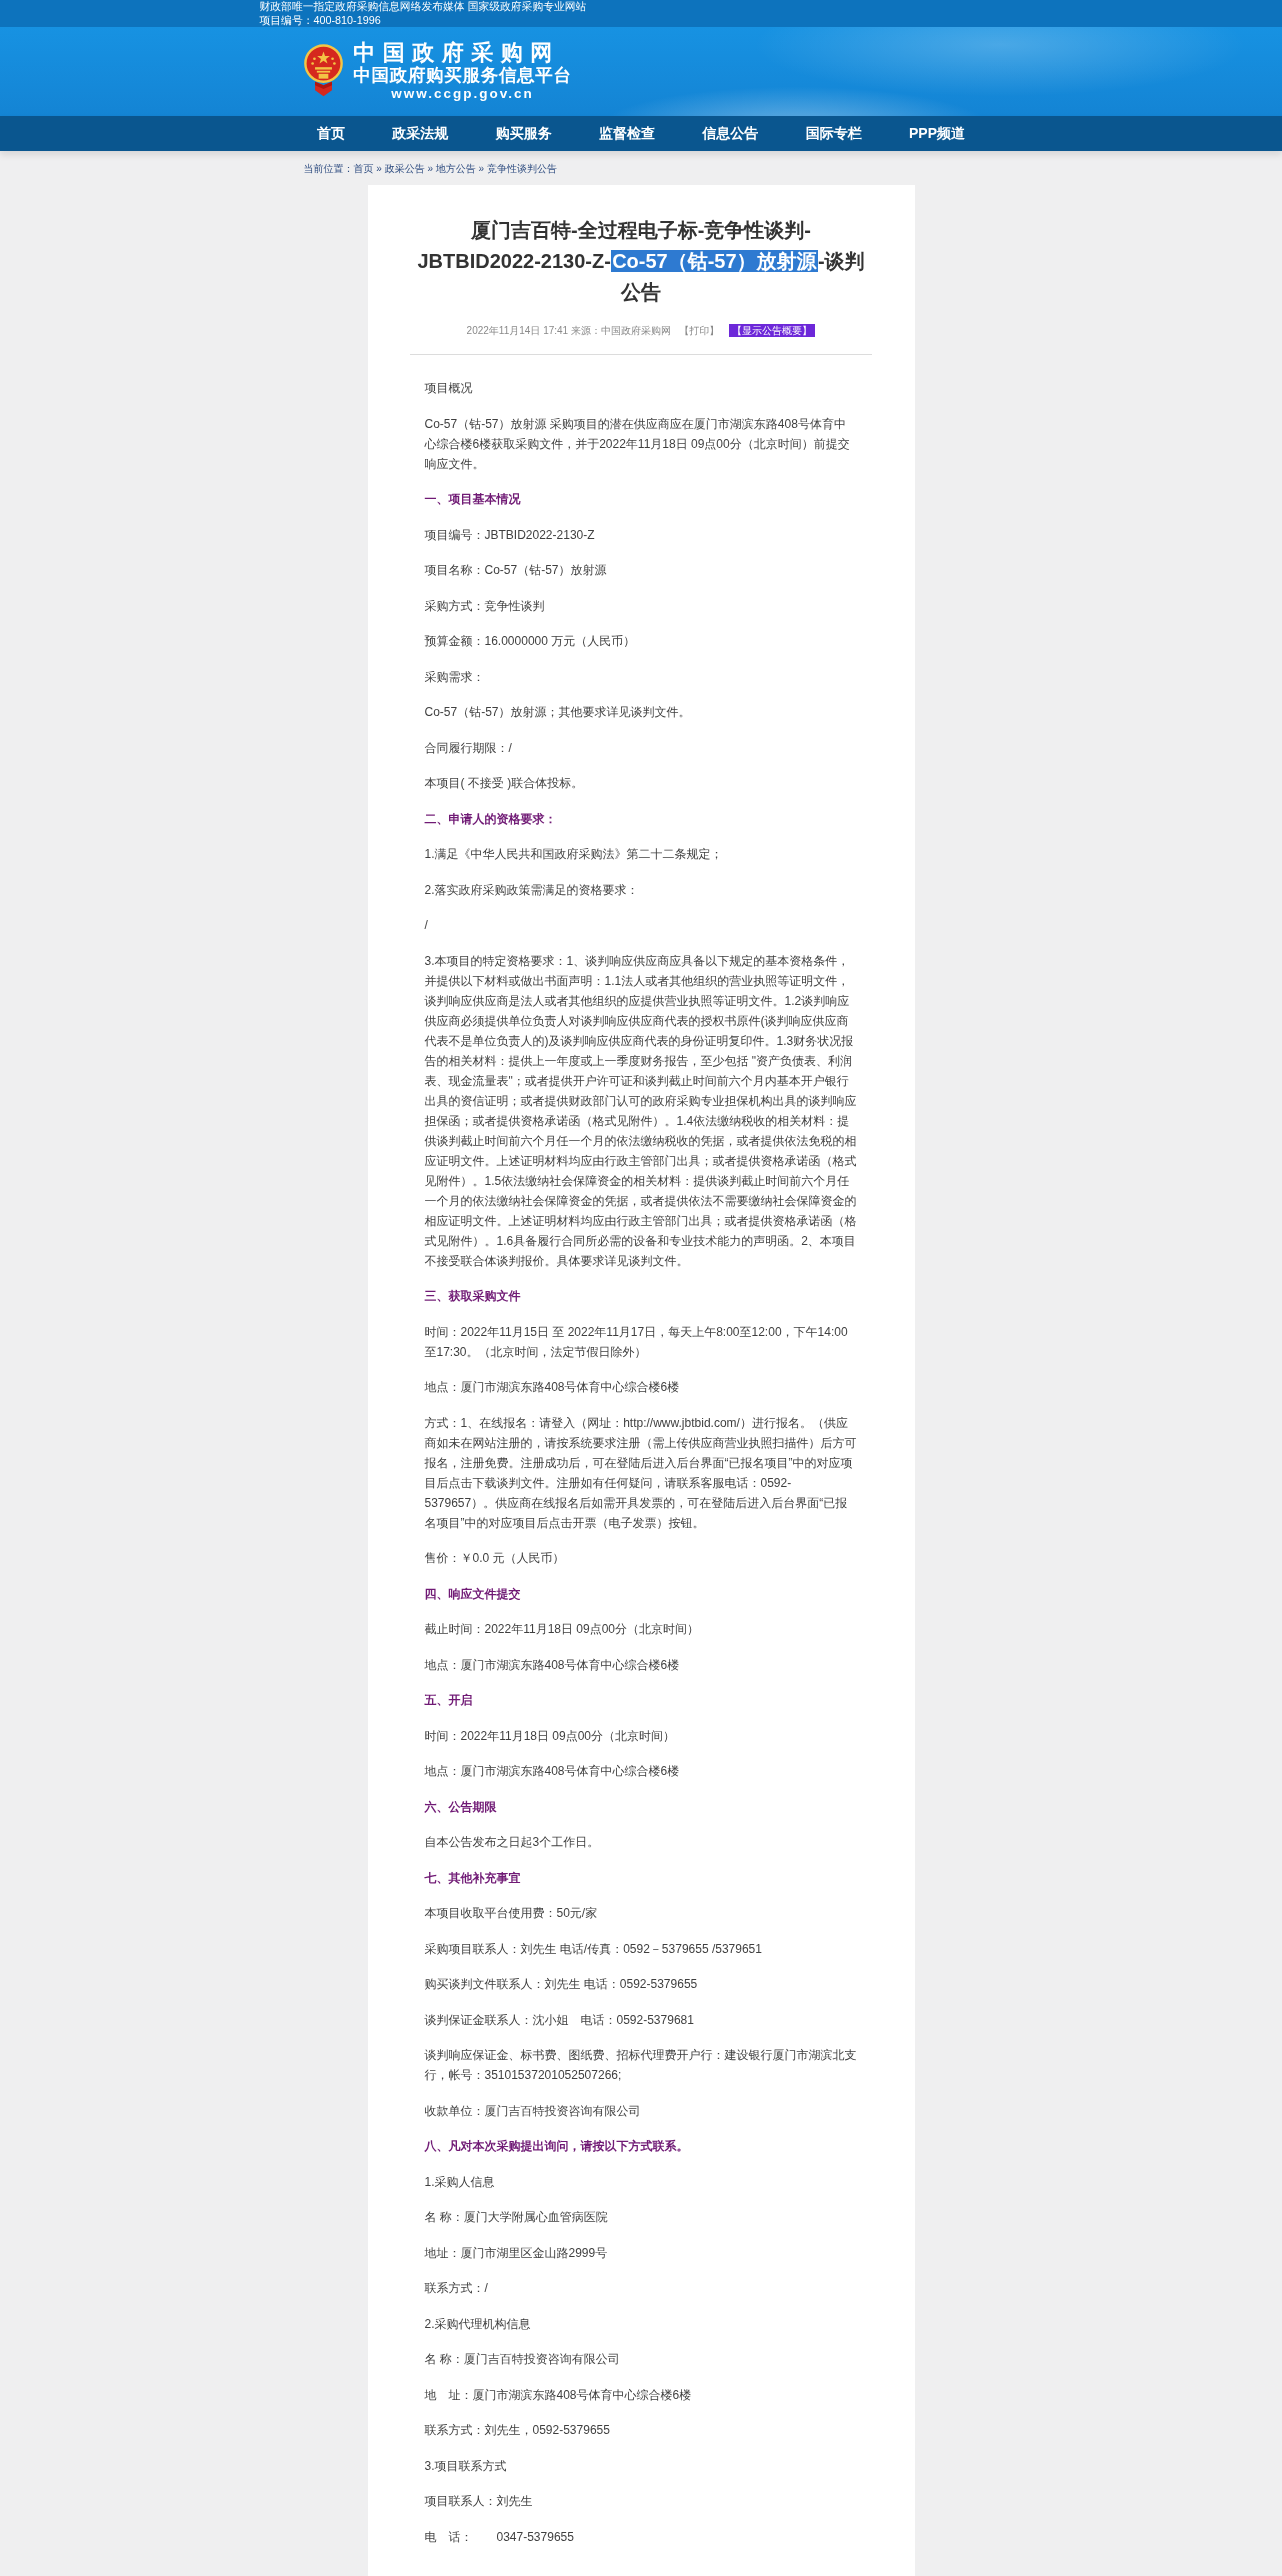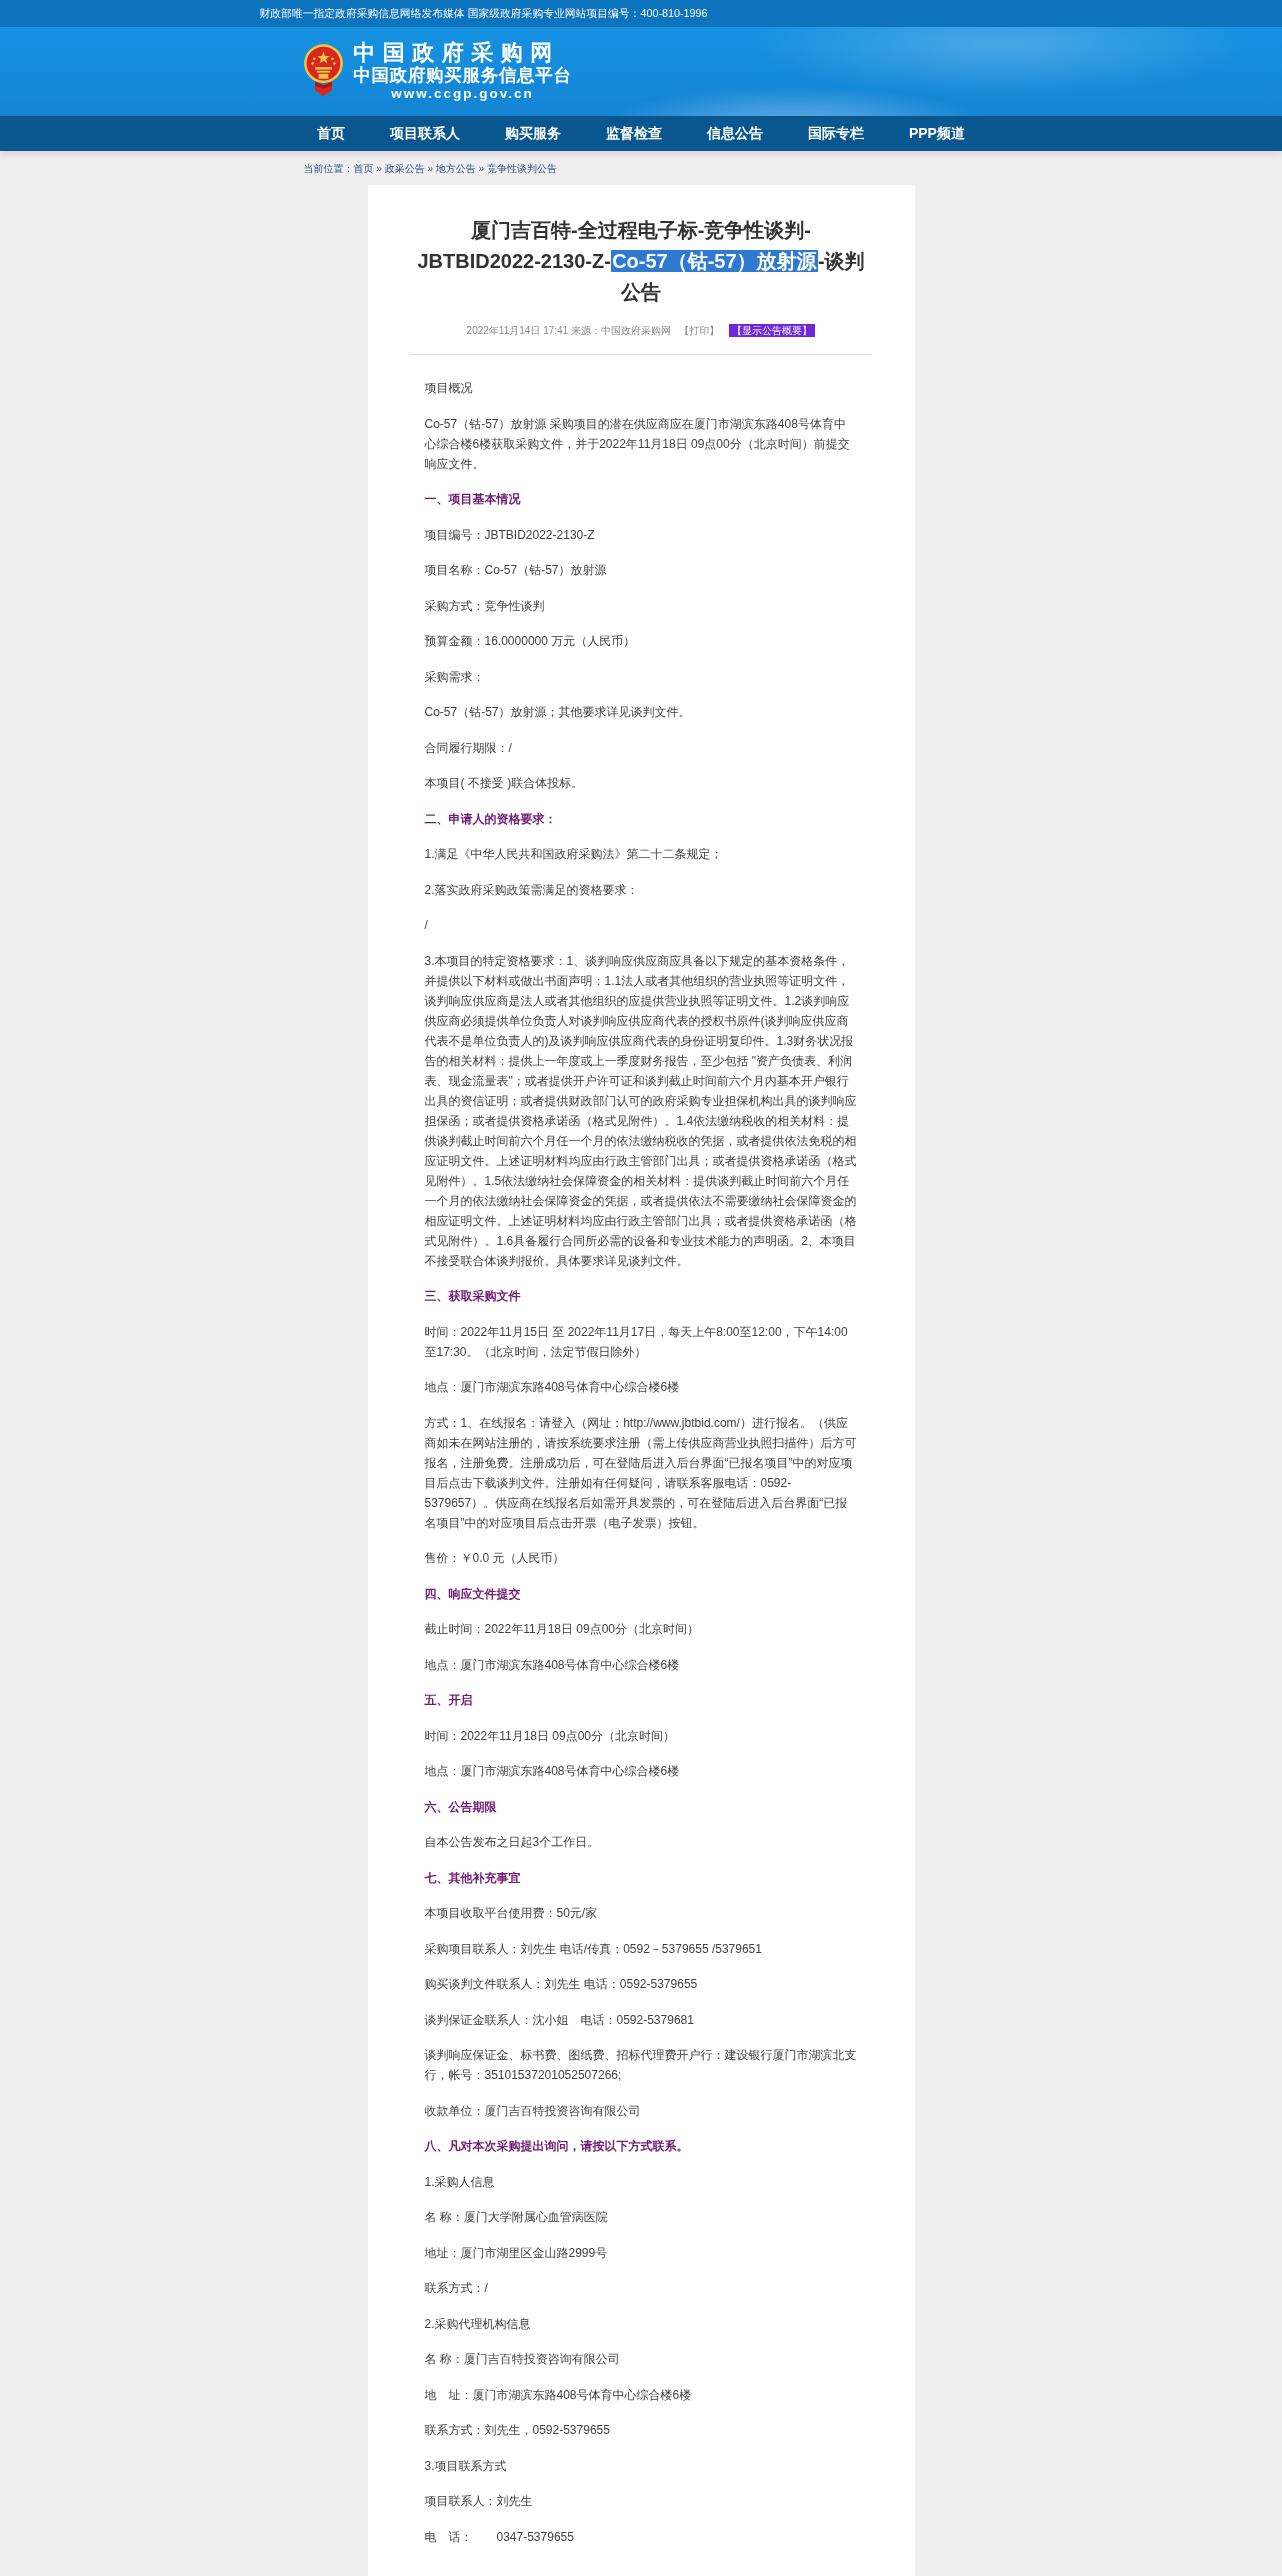--- a/index.html
+++ b/index.html
@@ -2,21 +2,21 @@
 <html style="font-size:10.8px"><head>
 <meta charset="utf-8">
 <style>
   * { box-sizing: border-box; }
   html, body { margin: 0; padding: 0; background: #efeff0;
     font-family: "Liberation Sans", "DejaVu Sans", sans-serif; }
 
   
   .topbar { background: #0d73bd; height: 27px; display: flex; align-items: center; }
   .topbar-inner { width: 763px; margin: 0 auto; display: flex;
-    justify-content: flex-start; color: #fff; font-size: 10.8px; }
+    justify-content: flex-start; color: #fff; font-size: 10.8px; flex-direction: column; }
 
   
   .banner { height: 89px;
     background:
       radial-gradient(ellipse 283px 61px at 62% 115%, rgba(255,255,255,.38), rgba(255,255,255,0) 70%),
       radial-gradient(ellipse 351px 74px at 78% 20%, rgba(255,255,255,.22), rgba(255,255,255,0) 70%),
       linear-gradient(180deg, #1792e2 0%, #1484d4 100%);
     display: flex; align-items: center; }
   .banner-inner { width: 675px; margin: 0 auto; display: flex; align-items: center; }
   .emblem { width: 39px; height: 58px; margin-right: 10.8px; flex: 0 0 auto; }
@@ -87,21 +87,21 @@
       <div class="site-name">中 国 政 府 采 购 网</div>
       <div class="site-sub">中国政府购买服务信息平台</div>
       <div class="site-url">www.ccgp.gov.cn</div>
     </div>
   </div>
 </div>
 
 <div class="mainnav">
   <div class="mainnav-inner">
       <a class="nav-item bold">首页</a>
-      <a class="nav-item bold">项目联系人</a>
+      <a class="nav-item bold">政采法规</a>
       <a class="nav-item bold">购买服务</a>
       <a class="nav-item bold">监督检查</a>
       <a class="nav-item bold">信息公告</a>
       <a class="nav-item bold">国际专栏</a>
       <a class="nav-item bold">PPP频道</a>
     </div>
 </div>
 
 <div class="breadcrumb">
   <span>当前位置：</span><span class="crumbs"><span class="crumb bold">首页</span><span class="crumb bold">政采公告</span><span class="crumb bold">地方公告</span><span class="crumb bold">竞争性谈判公告</span></span>

